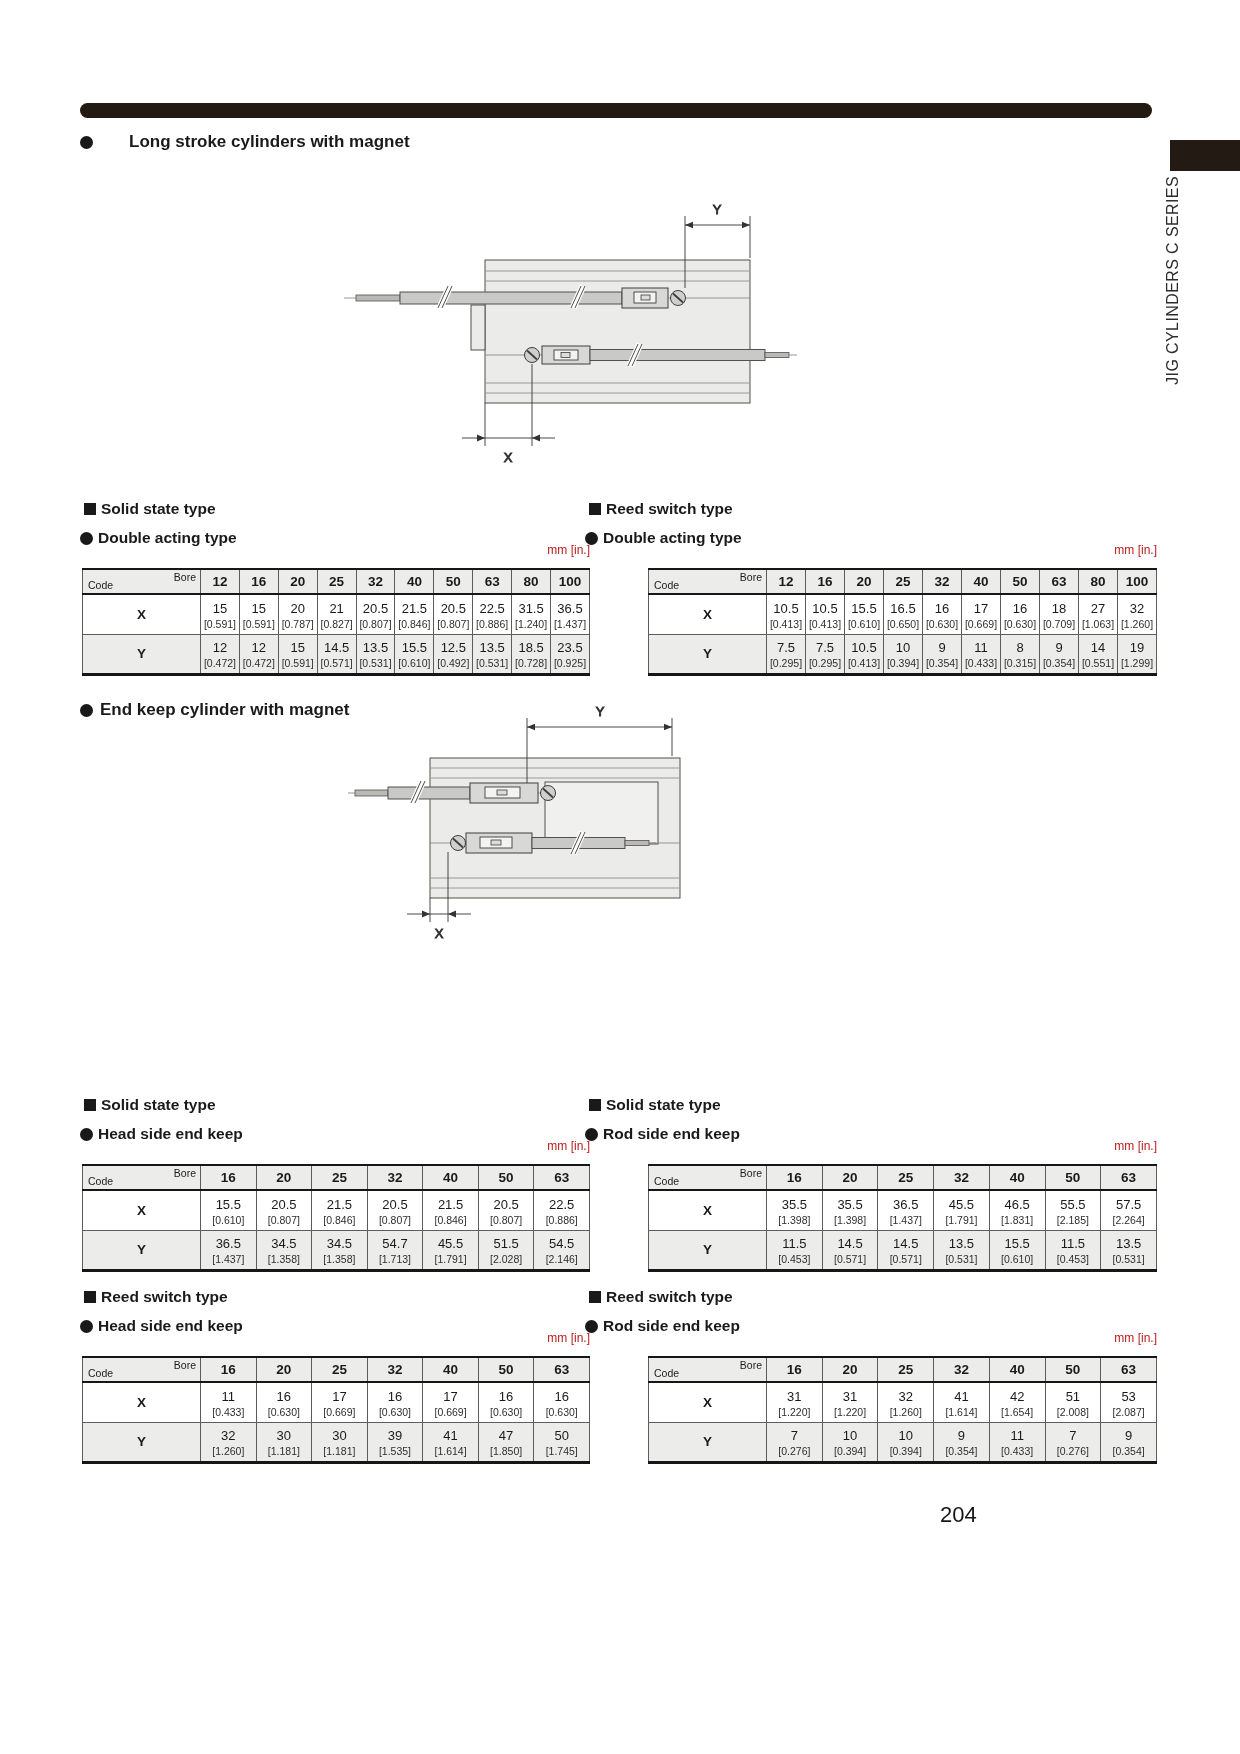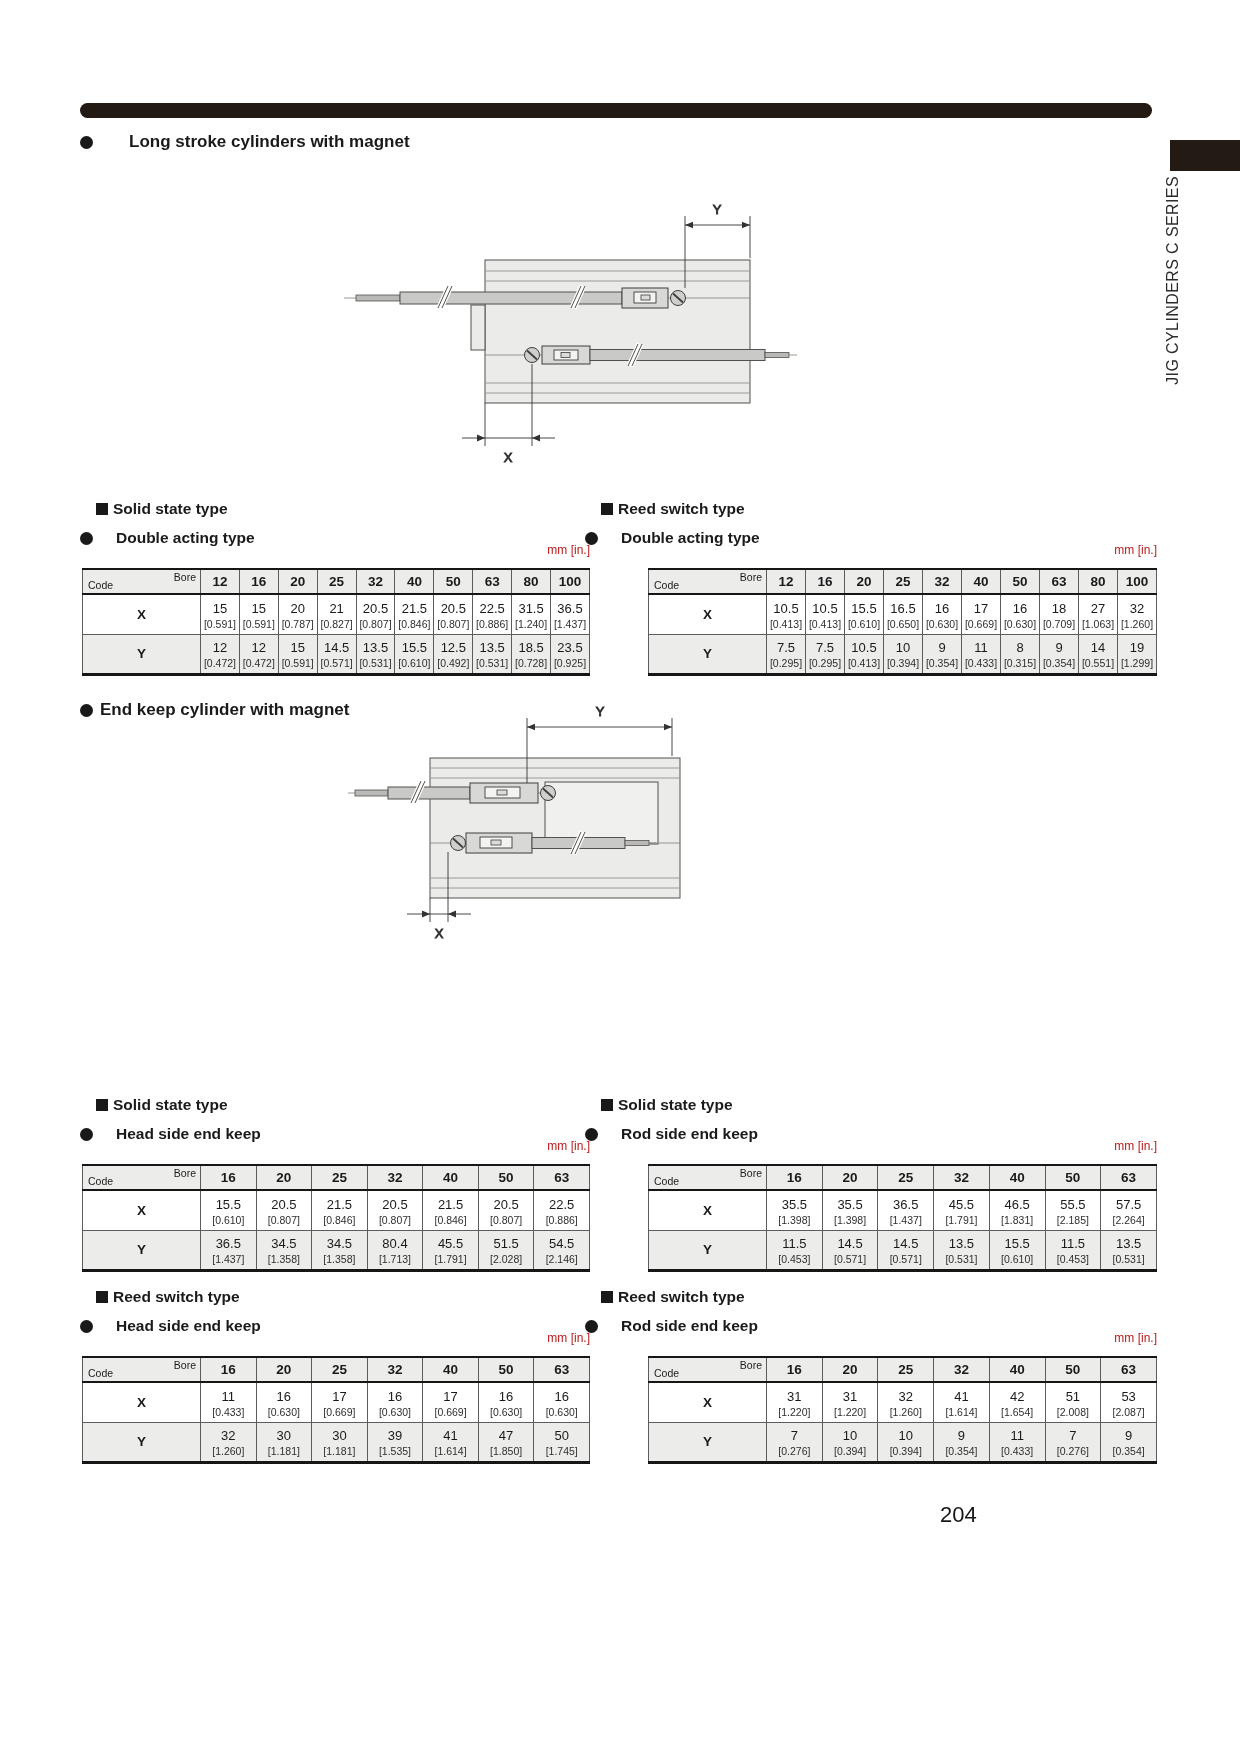--- a/index.html
+++ b/index.html
@@ -13,22 +13,22 @@
                 font-size:16px; letter-spacing:.4px; color:#2b2b2b; white-space:nowrap; }
 
   .h1 { position:absolute; display:flex; align-items:center; gap:7px; font-size:17px; font-weight:bold; }
   .bullet { width:13px; height:13px; background:#191919; border-radius:50%; flex:none; }
   .sq { width:12px; height:12px; background:#191919; flex:none; }
   .ci { width:13px; height:13px; background:#191919; border-radius:50%; flex:none; }
 
   .tblock { position:absolute; height:175px; }
   .tblock.lft { width:510px; }
   .tblock.rgt { width:572px; }
-  .tblock .h2 { position:absolute; top:0; left:16px; display:flex; align-items:center; gap:5px; font-size:15.5px; font-weight:bold; }
-  .tblock .h3 { position:absolute; top:29px; left:0; display:flex; align-items:center; gap:23px; font-size:15.5px; font-weight:bold; }
+  .tblock .h2 { position:absolute; top:0; left:4px; display:flex; align-items:center; gap:5px; font-size:15.5px; font-weight:bold; }
+  .tblock .h3 { position:absolute; top:29px; left:0; display:flex; align-items:center; gap:5px; font-size:15.5px; font-weight:bold; }
   .tblock .units { position:absolute; top:43px; right:0; font-size:12px; color:#b91c1c; }
 
   .dim-table { position:absolute; top:68px; border-collapse:collapse; table-layout:fixed; background:#fff;
                border-top:2.5px solid #161616; border-bottom:3px solid #161616; }
   .tblock.lft .dim-table { left:2px; width:508px; }
   .tblock.rgt .dim-table { left:63px; width:509px; }
   .dim-table col.code-col { width:118px; }
   .dim-table th, .dim-table td { border:1px solid #5c5c5a; text-align:center; vertical-align:middle; padding:0; }
   .dim-table thead th { background:#ecedeb; height:25px; font-size:13.5px; font-weight:bold; border-bottom:2.5px solid #161616; }
   .dim-table tbody tr { height:40px; }
@@ -536,21 +536,21 @@
             </td>
             <td class="val">
               <div class="mm-val">34.5</div>
               <div class="in-val">[1.358]</div>
             </td>
             <td class="val">
               <div class="mm-val">34.5</div>
               <div class="in-val">[1.358]</div>
             </td>
             <td class="val">
-              <div class="mm-val">80.4</div>
+              <div class="mm-val">54.7</div>
               <div class="in-val">[1.713]</div>
             </td>
             <td class="val">
               <div class="mm-val">45.5</div>
               <div class="in-val">[1.791]</div>
             </td>
             <td class="val">
               <div class="mm-val">51.5</div>
               <div class="in-val">[2.028]</div>
             </td>

